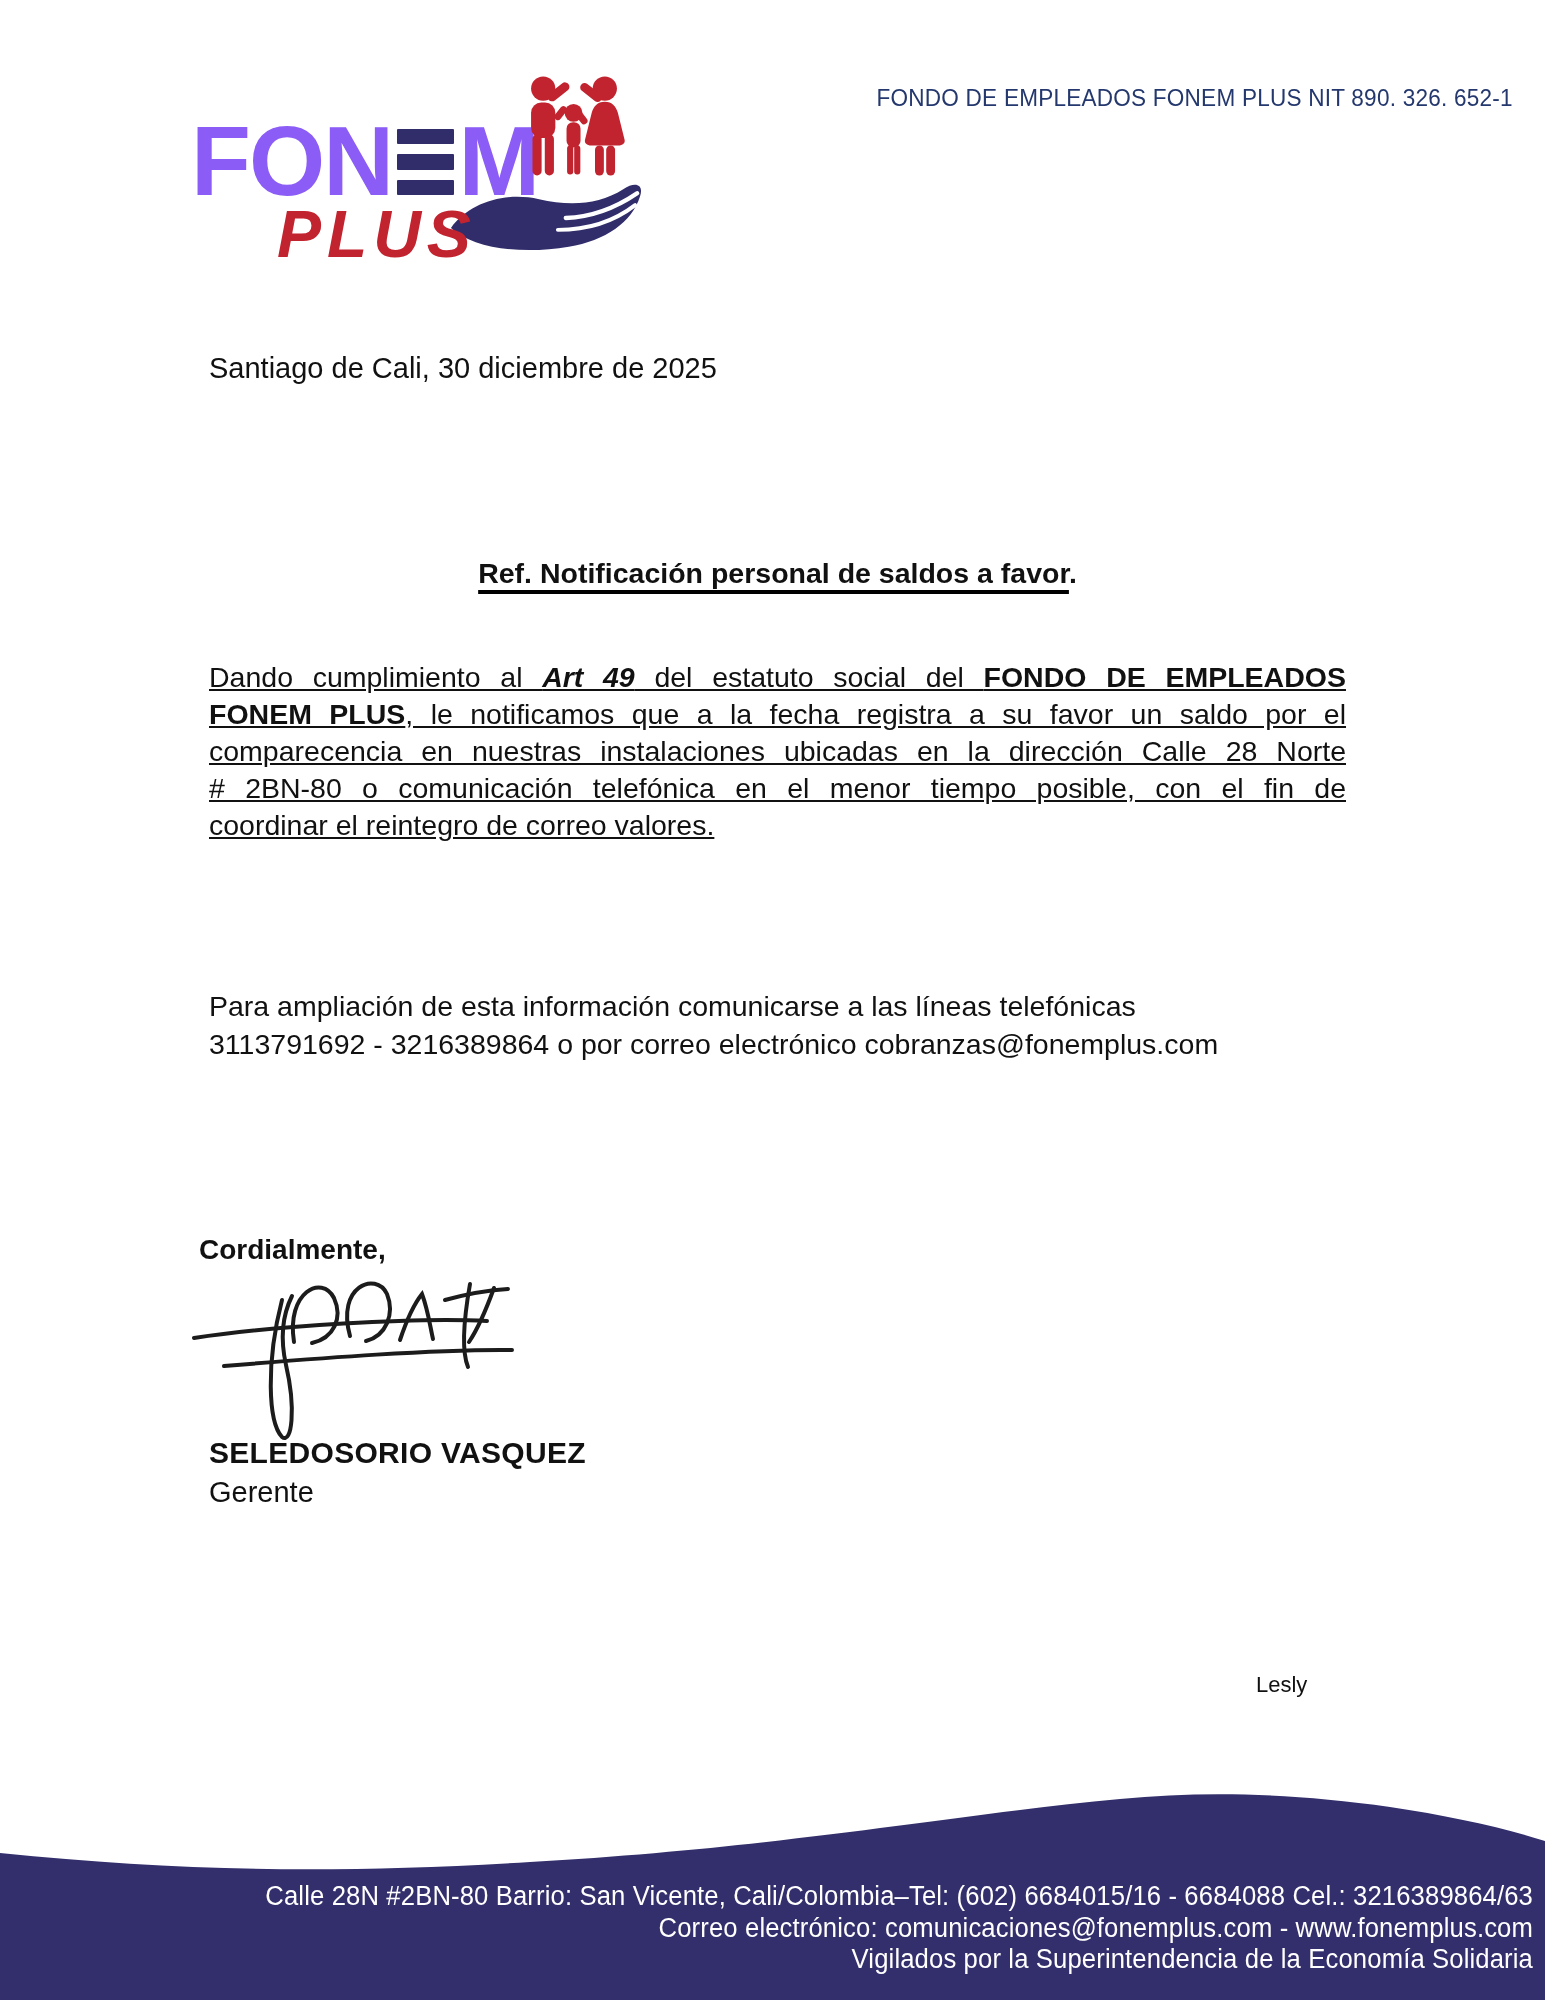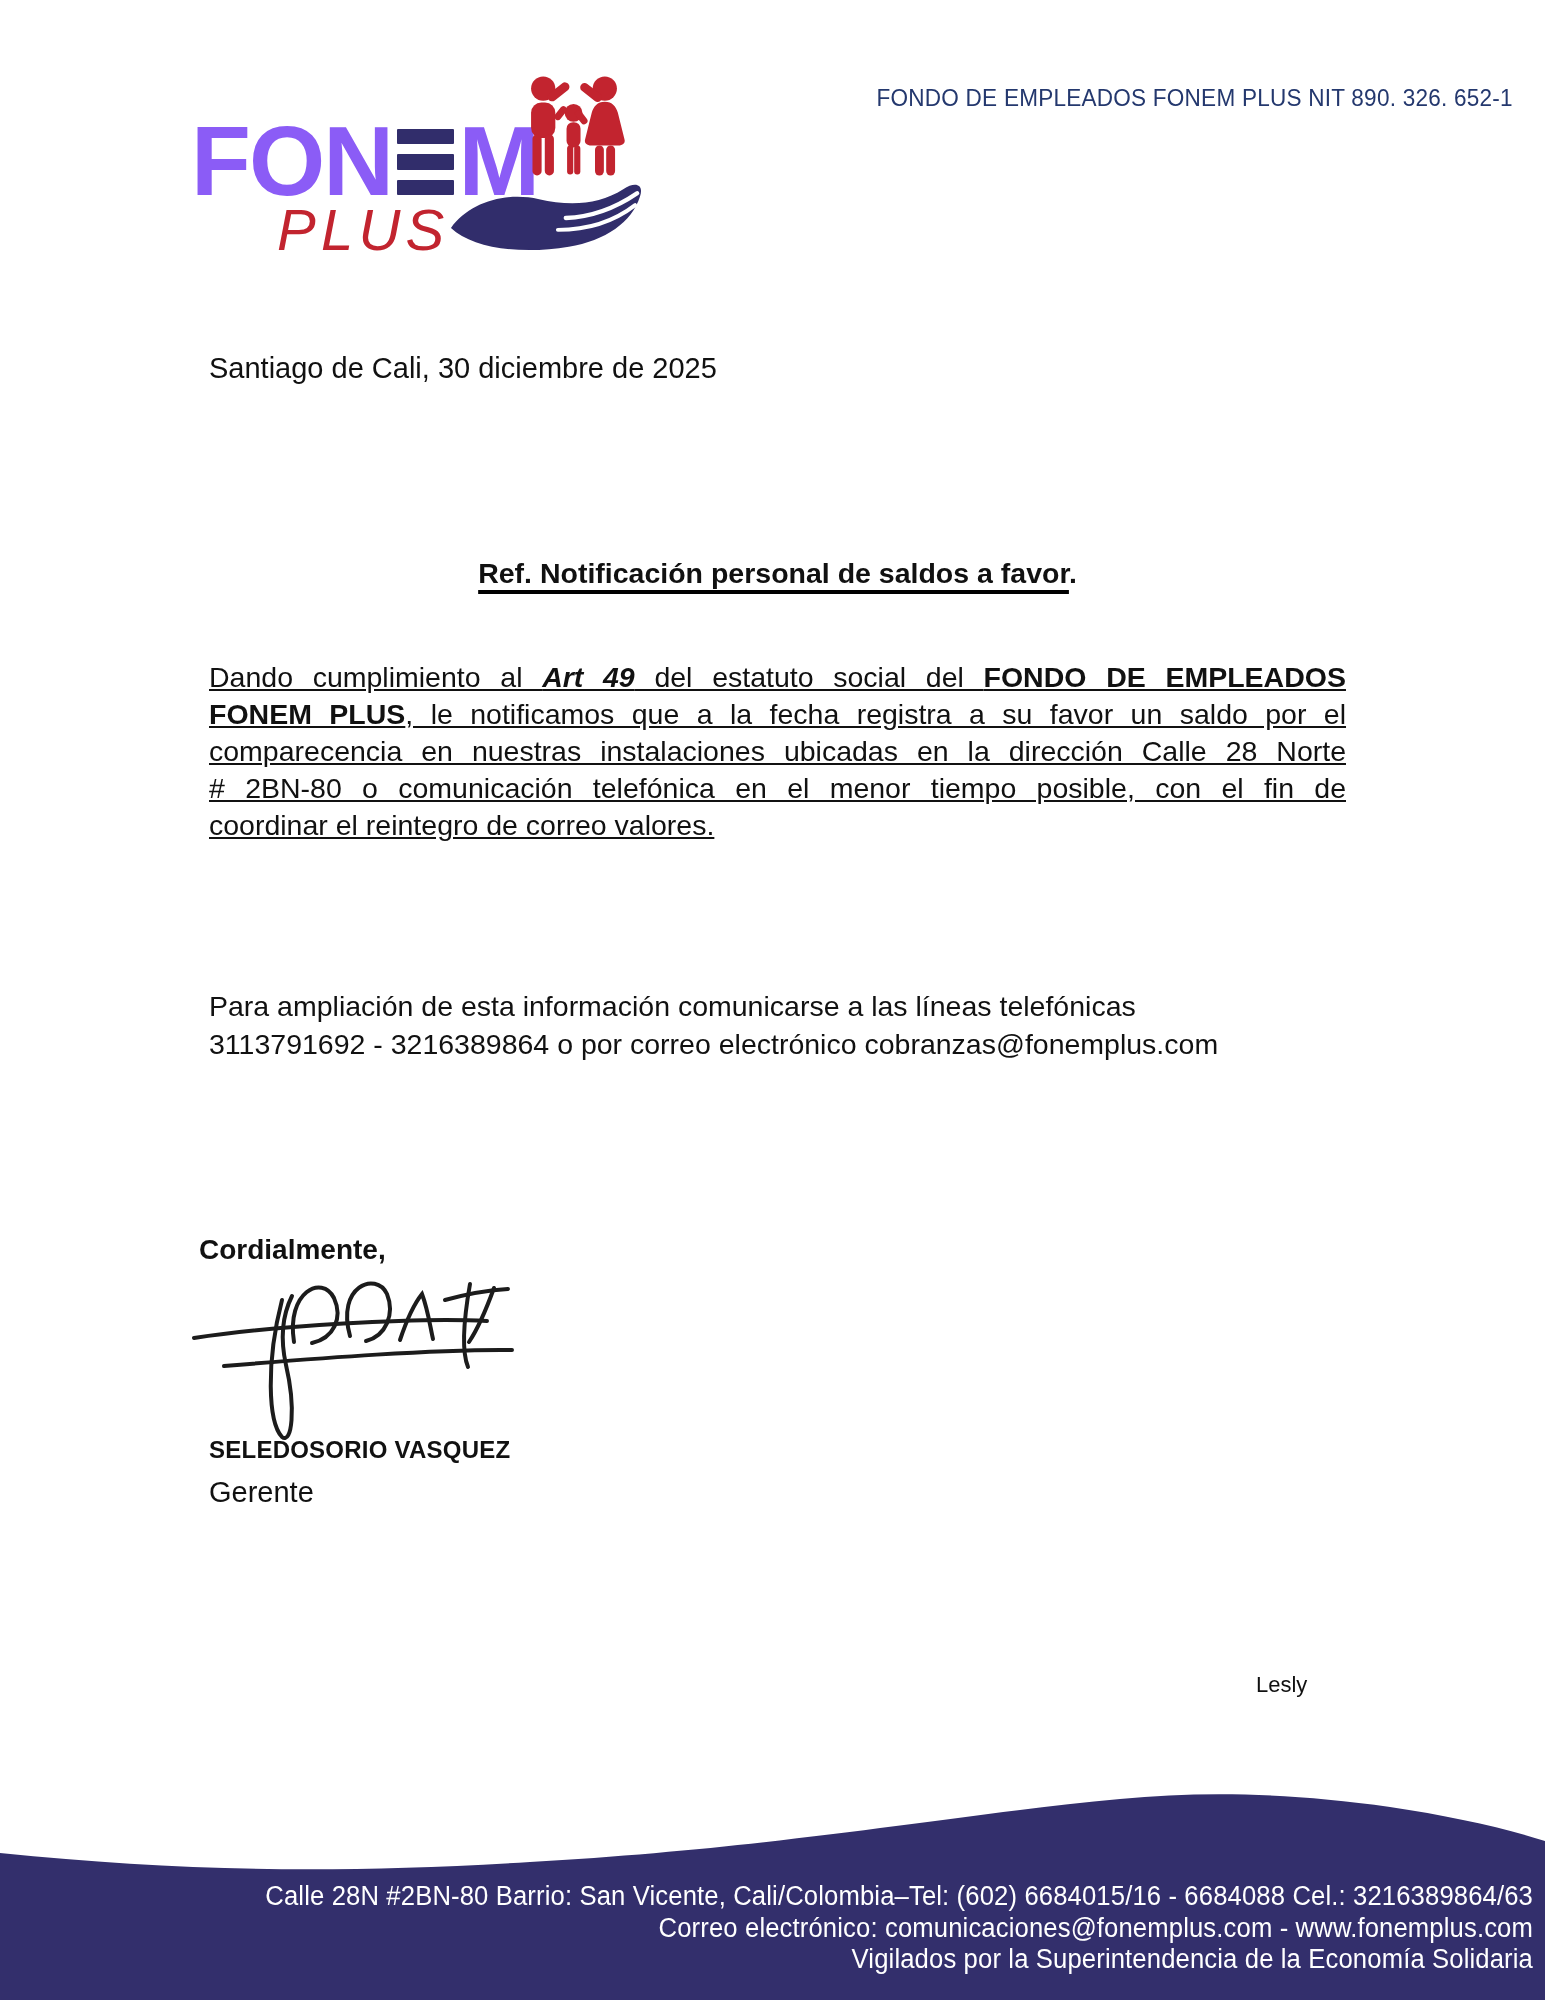--- a/index.html
+++ b/index.html
@@ -11,22 +11,22 @@
   
   .logo{position:absolute;left:0;top:0;width:700px;height:280px;}
   .fonem{
     position:absolute;left:191px;top:112px;font-size:98px;line-height:1;
     font-weight:700;color:#8b5cf6;letter-spacing:-0.02em;white-space:nowrap;
   }
   .e-bars{display:inline-block;width:0.58em;margin:0 0.05em;vertical-align:baseline;}
   .e-bars i{display:block;height:0.155em;background:#312d6b;border-radius:0.01em;}
   .e-bars i + i{margin-top:0.105em;}
   .plus{
-    position:absolute;left:277px;top:201px;font-size:58px;line-height:1;
-    font-weight:400;font-style:italic;color:#c2242f;letter-spacing:0.09em;text-align:right;
+    position:absolute;left:277px;top:201px;font-size:66px;line-height:1;
+    font-weight:700;font-style:italic;color:#c2242f;letter-spacing:0.09em;text-align:right;
   }
   .family-svg{position:absolute;left:518px;top:71px;}
   .hand-svg{position:absolute;left:449px;top:176px;}
   
   .nit{
     position:absolute;right:32px;top:84px;font-size:23.5px;line-height:1.2;
     color:#24386e;white-space:nowrap;transform:scaleX(0.96);transform-origin:100% 50%;
     letter-spacing:0.01em;
   }
   
@@ -40,21 +40,21 @@
     text-decoration-color:#000;
   }
   .para1{position:absolute;left:209px;top:659px;width:1137px;font-size:28.5px;line-height:37px;}
   .jline{text-align:justify;text-align-last:justify;text-justify:inter-word;white-space:normal;text-decoration:underline;}
   .jline.last{text-align-last:left;}
   .b{font-weight:700;}
   .bi{font-weight:700;font-style:italic;}
   .para2{position:absolute;left:209px;top:988px;width:1180px;font-size:28.5px;line-height:37.5px;}
   .closing{position:absolute;left:199px;top:1234px;font-size:28px;font-weight:bold;}
   .signature-svg{position:absolute;left:182px;top:1270px;}
-  .signer-name{position:absolute;left:209px;top:1436px;font-size:24px;font-weight:700;letter-spacing:0.01em;}
+  .signer-name{position:absolute;left:209px;top:1436px;font-size:30px;font-weight:700;letter-spacing:0.01em;}
   .signer-title{position:absolute;left:209px;top:1476px;font-size:29px;}
   .annotation{position:absolute;left:1256px;top:1672px;font-size:22px;}
   
   .footer-wave{position:absolute;left:0;bottom:0;width:1545px;height:230px;}
   .footer-text{
     position:absolute;right:12px;top:1881px;width:1500px;text-align:right;
     color:#ffffff;font-size:27px;line-height:31.5px;
     transform:scaleX(0.95);transform-origin:100% 50%;letter-spacing:0.005em;
   }
 </style>

